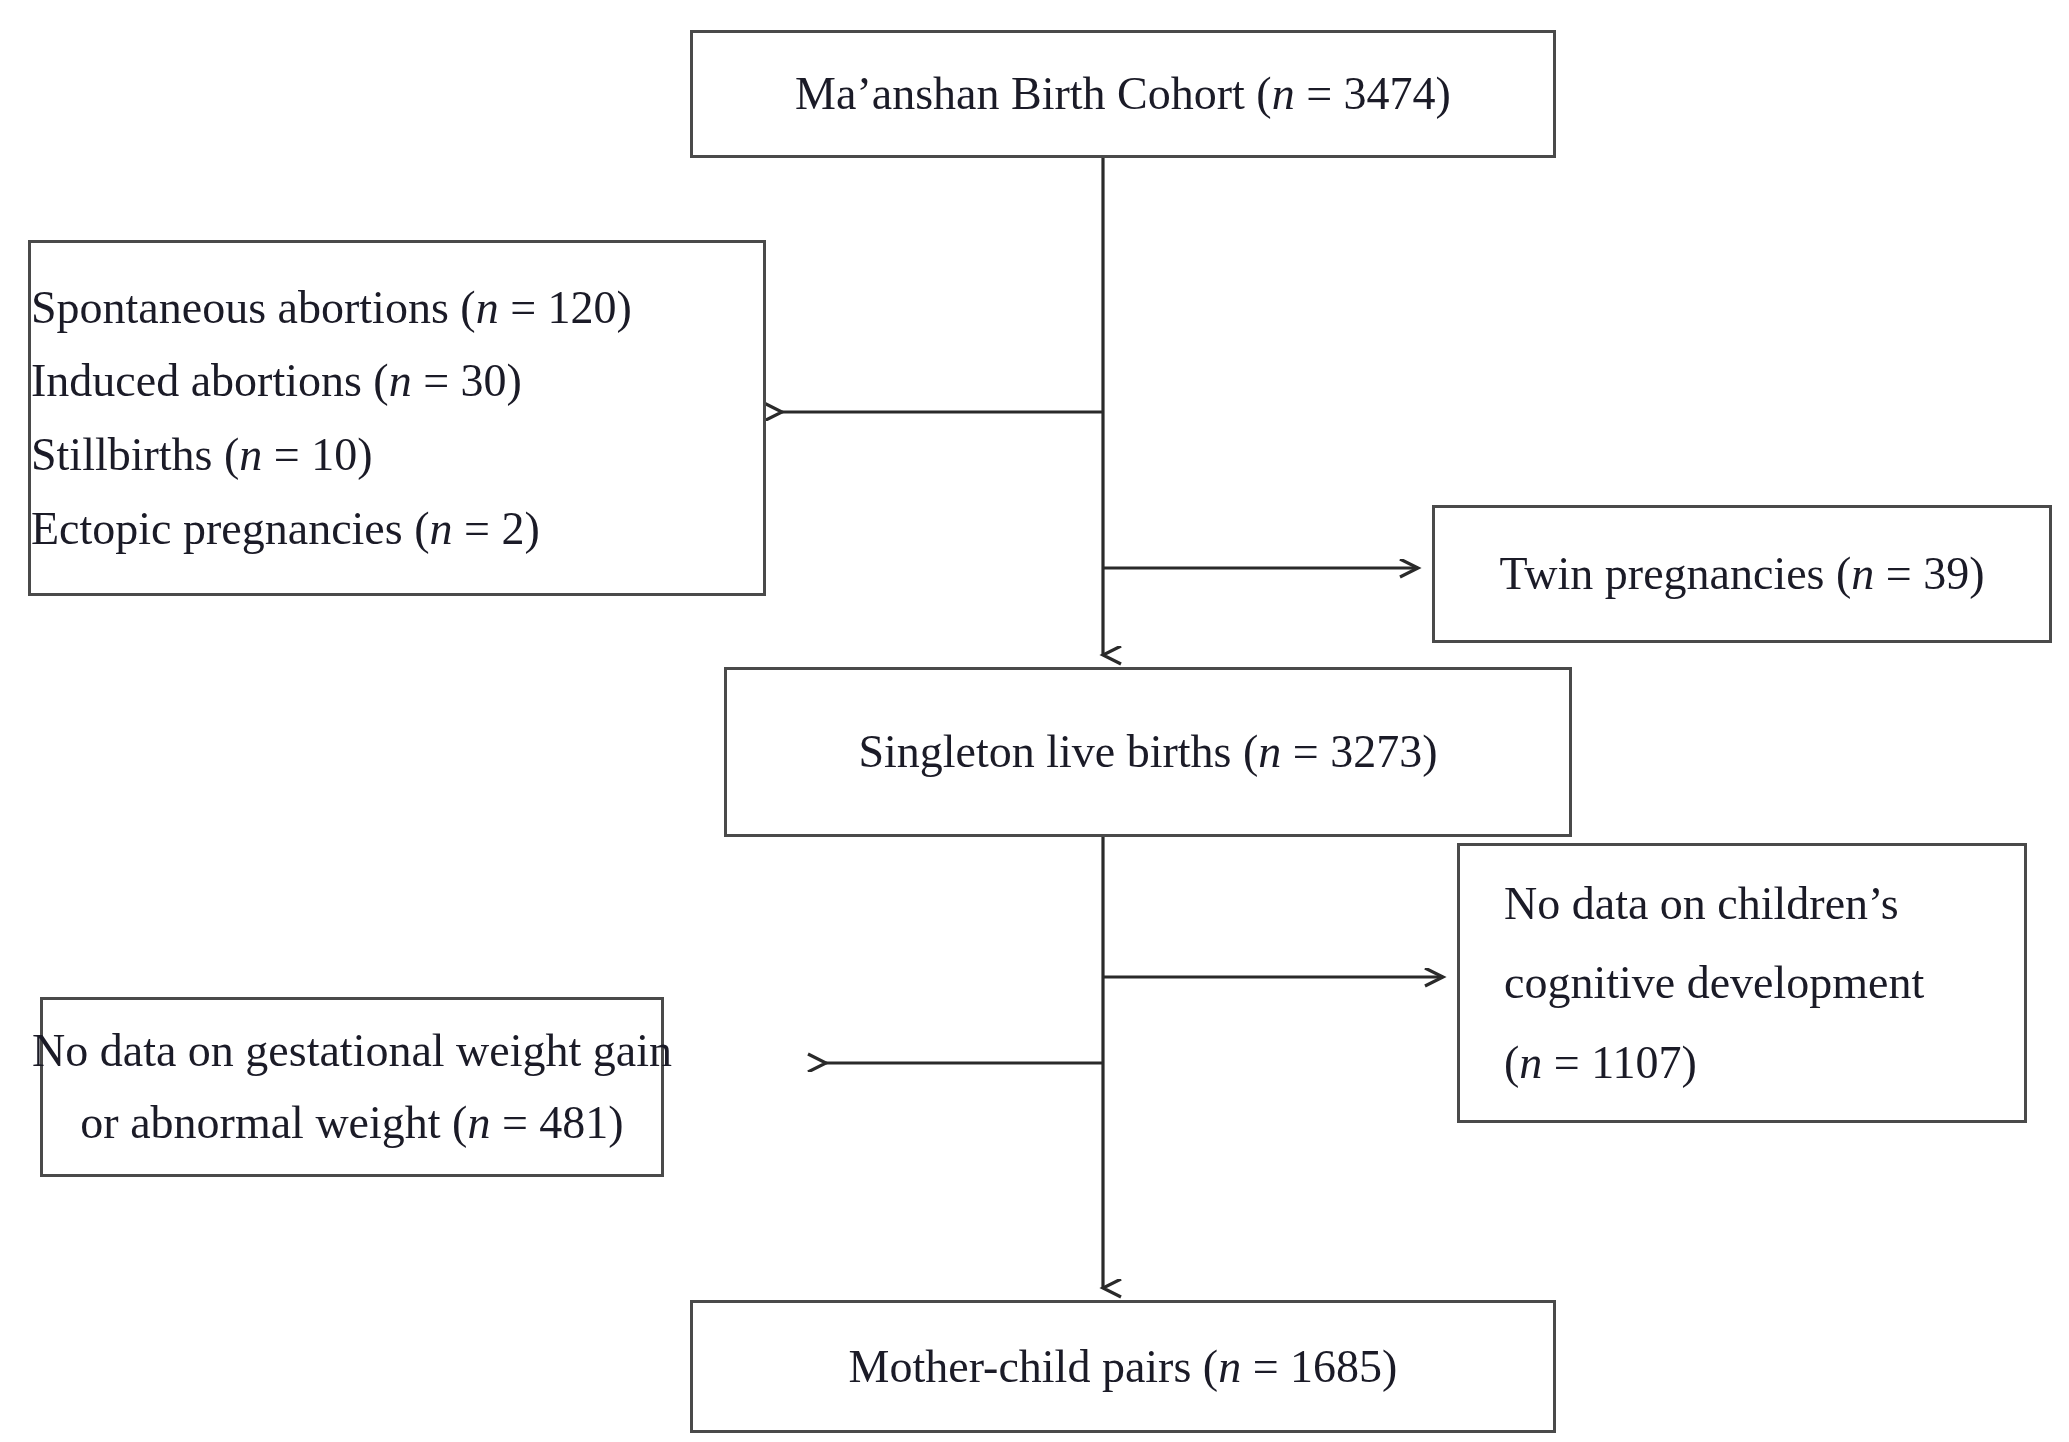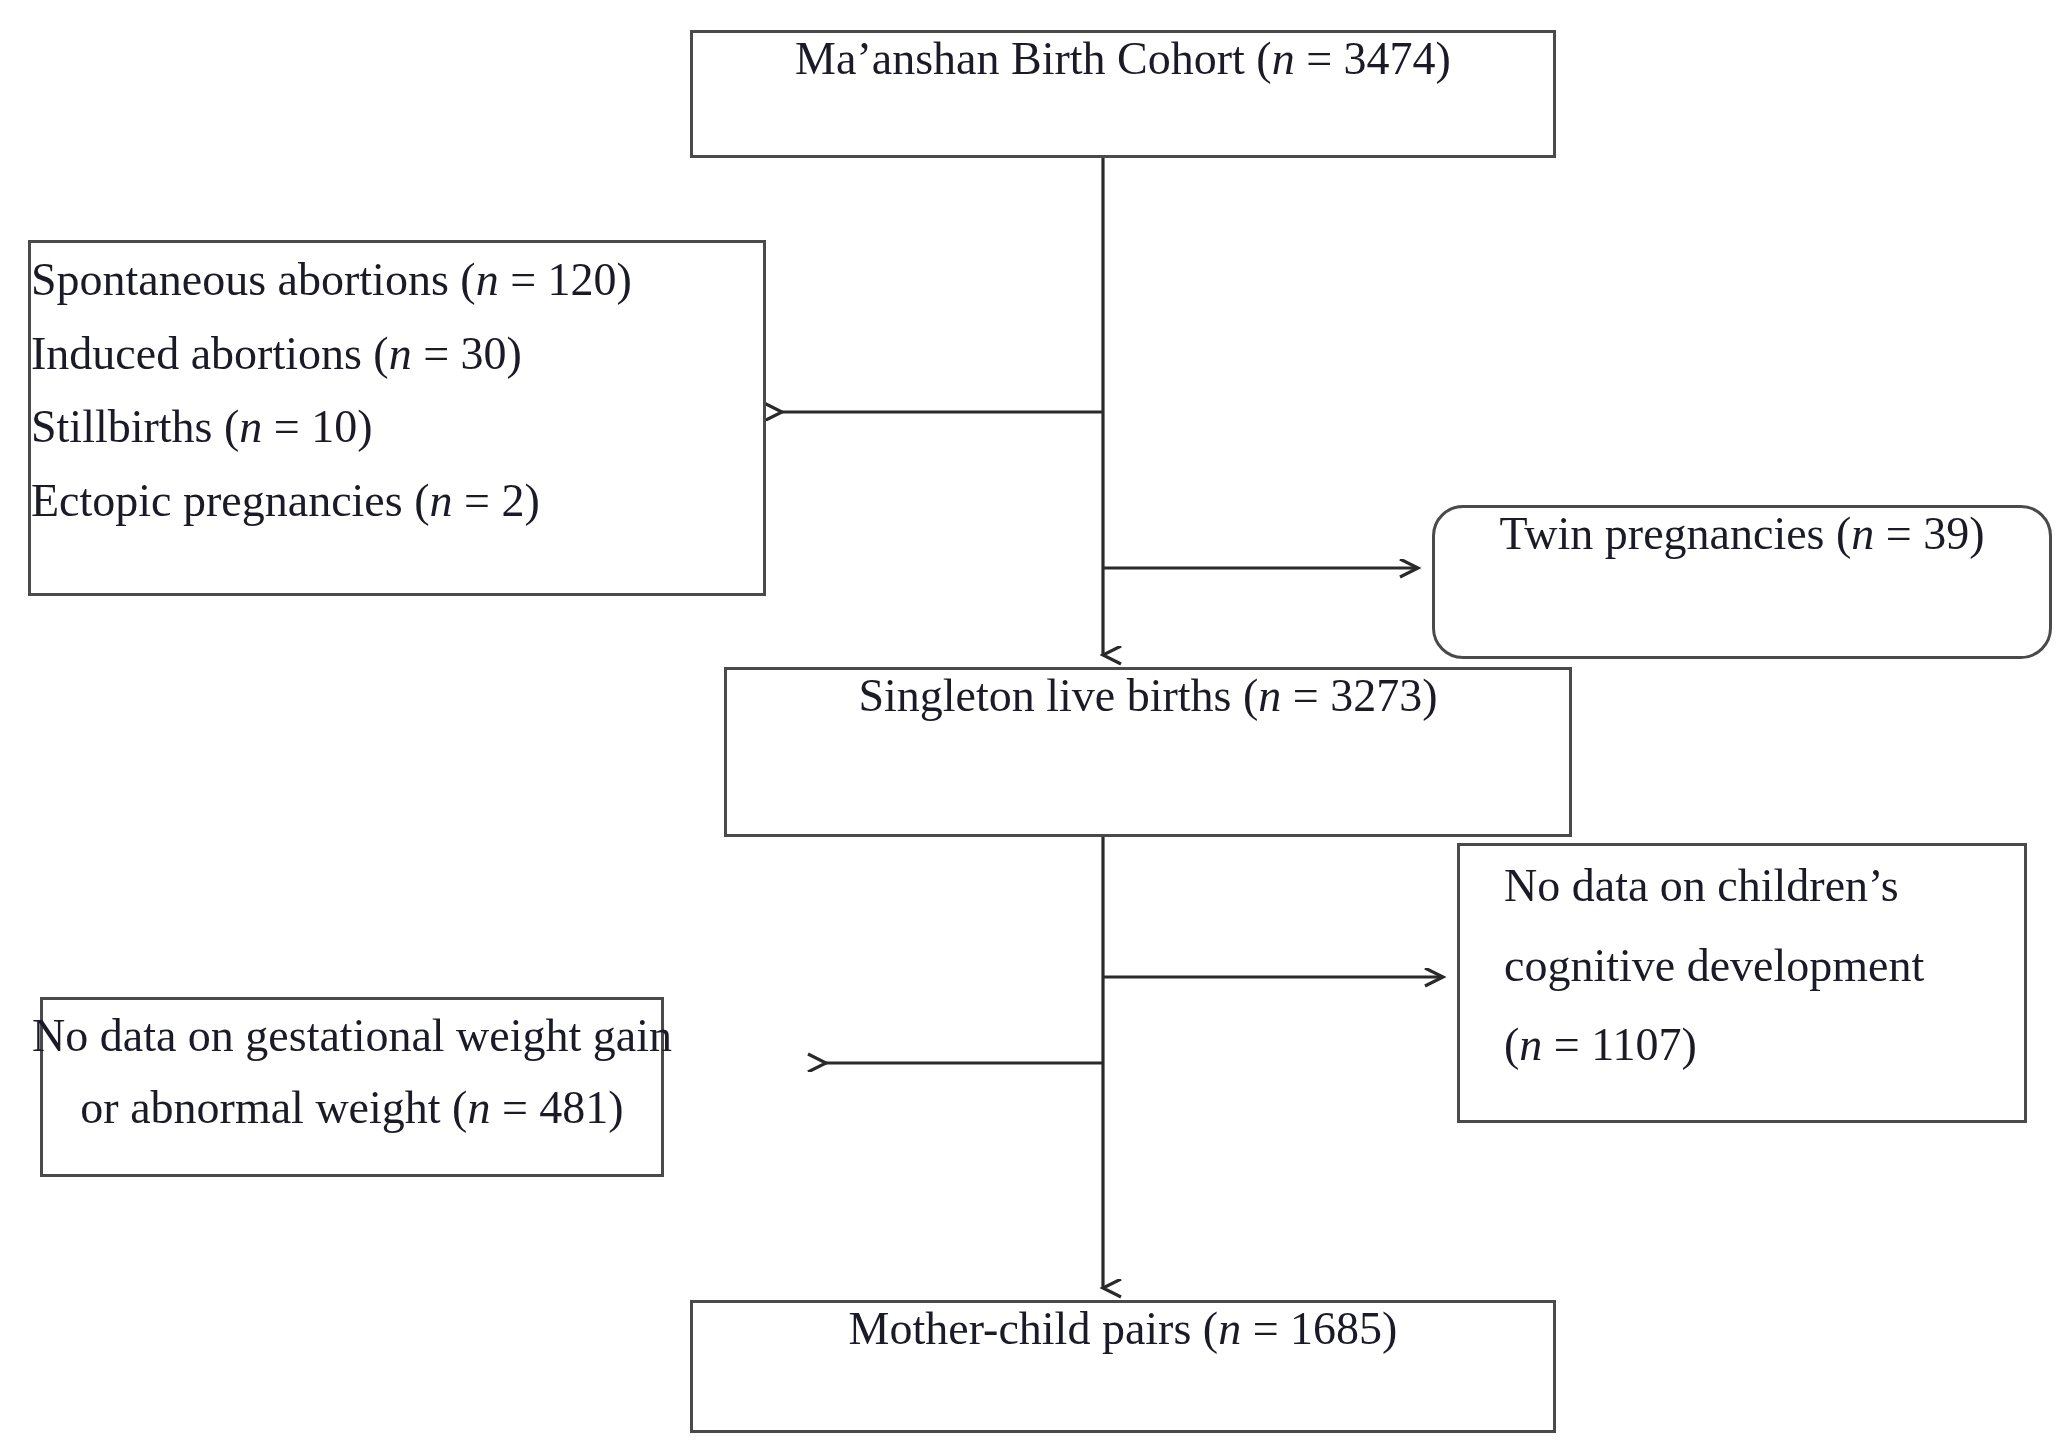--- a/index.html
+++ b/index.html
@@ -25,21 +25,21 @@
     height: 1442px;
     pointer-events: none;
   }
   .node {
     position: absolute;
     box-sizing: border-box;
     border: 3px solid #4a4a4a;
     background: #ffffff;
     display: flex;
     flex-direction: column;
-    justify-content: flex-start;
+    justify-content: center;
     color: #1b1b27;
     font-size: 46px;
     line-height: 1.12;
   }
   .node .line {
     white-space: nowrap;
   }
   .node.center-align {
     align-items: center;
     text-align: center;
@@ -53,21 +53,21 @@
   .node.pad-left-box .line {
     padding-left: 36px;
   }
   .italic-n {
     font-style: italic;
   }
 
   
   #node-cohort      { left: 690px;  top: 30px;   width: 866px;  height: 128px; }
   #node-exclusions  { left: 28px;   top: 240px;  width: 738px;  height: 356px; }
-  #node-twins       { left: 1432px; top: 505px;  width: 620px;  height: 154px; border-radius: 31px; }
+  #node-twins       { left: 1432px; top: 505px;  width: 620px;  height: 138px; }
   #node-singleton   { left: 683px;  top: 667px;  width: 848px;  height: 170px; margin-left: 41px; }
   #node-no-cog      { left: 1457px; top: 843px;  width: 570px;  height: 280px; padding-left: 8px; }
   #node-no-gwg      { left: 40px;   top: 997px;  width: 624px;  height: 180px; }
   #node-pairs       { left: 690px;  top: 1300px; width: 866px;  height: 133px; }
 
   #node-exclusions .line { margin: 11px 0; }
   #node-no-cog .line { margin: 14px 0; }
   #node-no-gwg .line { margin: 10px 0; }
 </style>
 </head>

